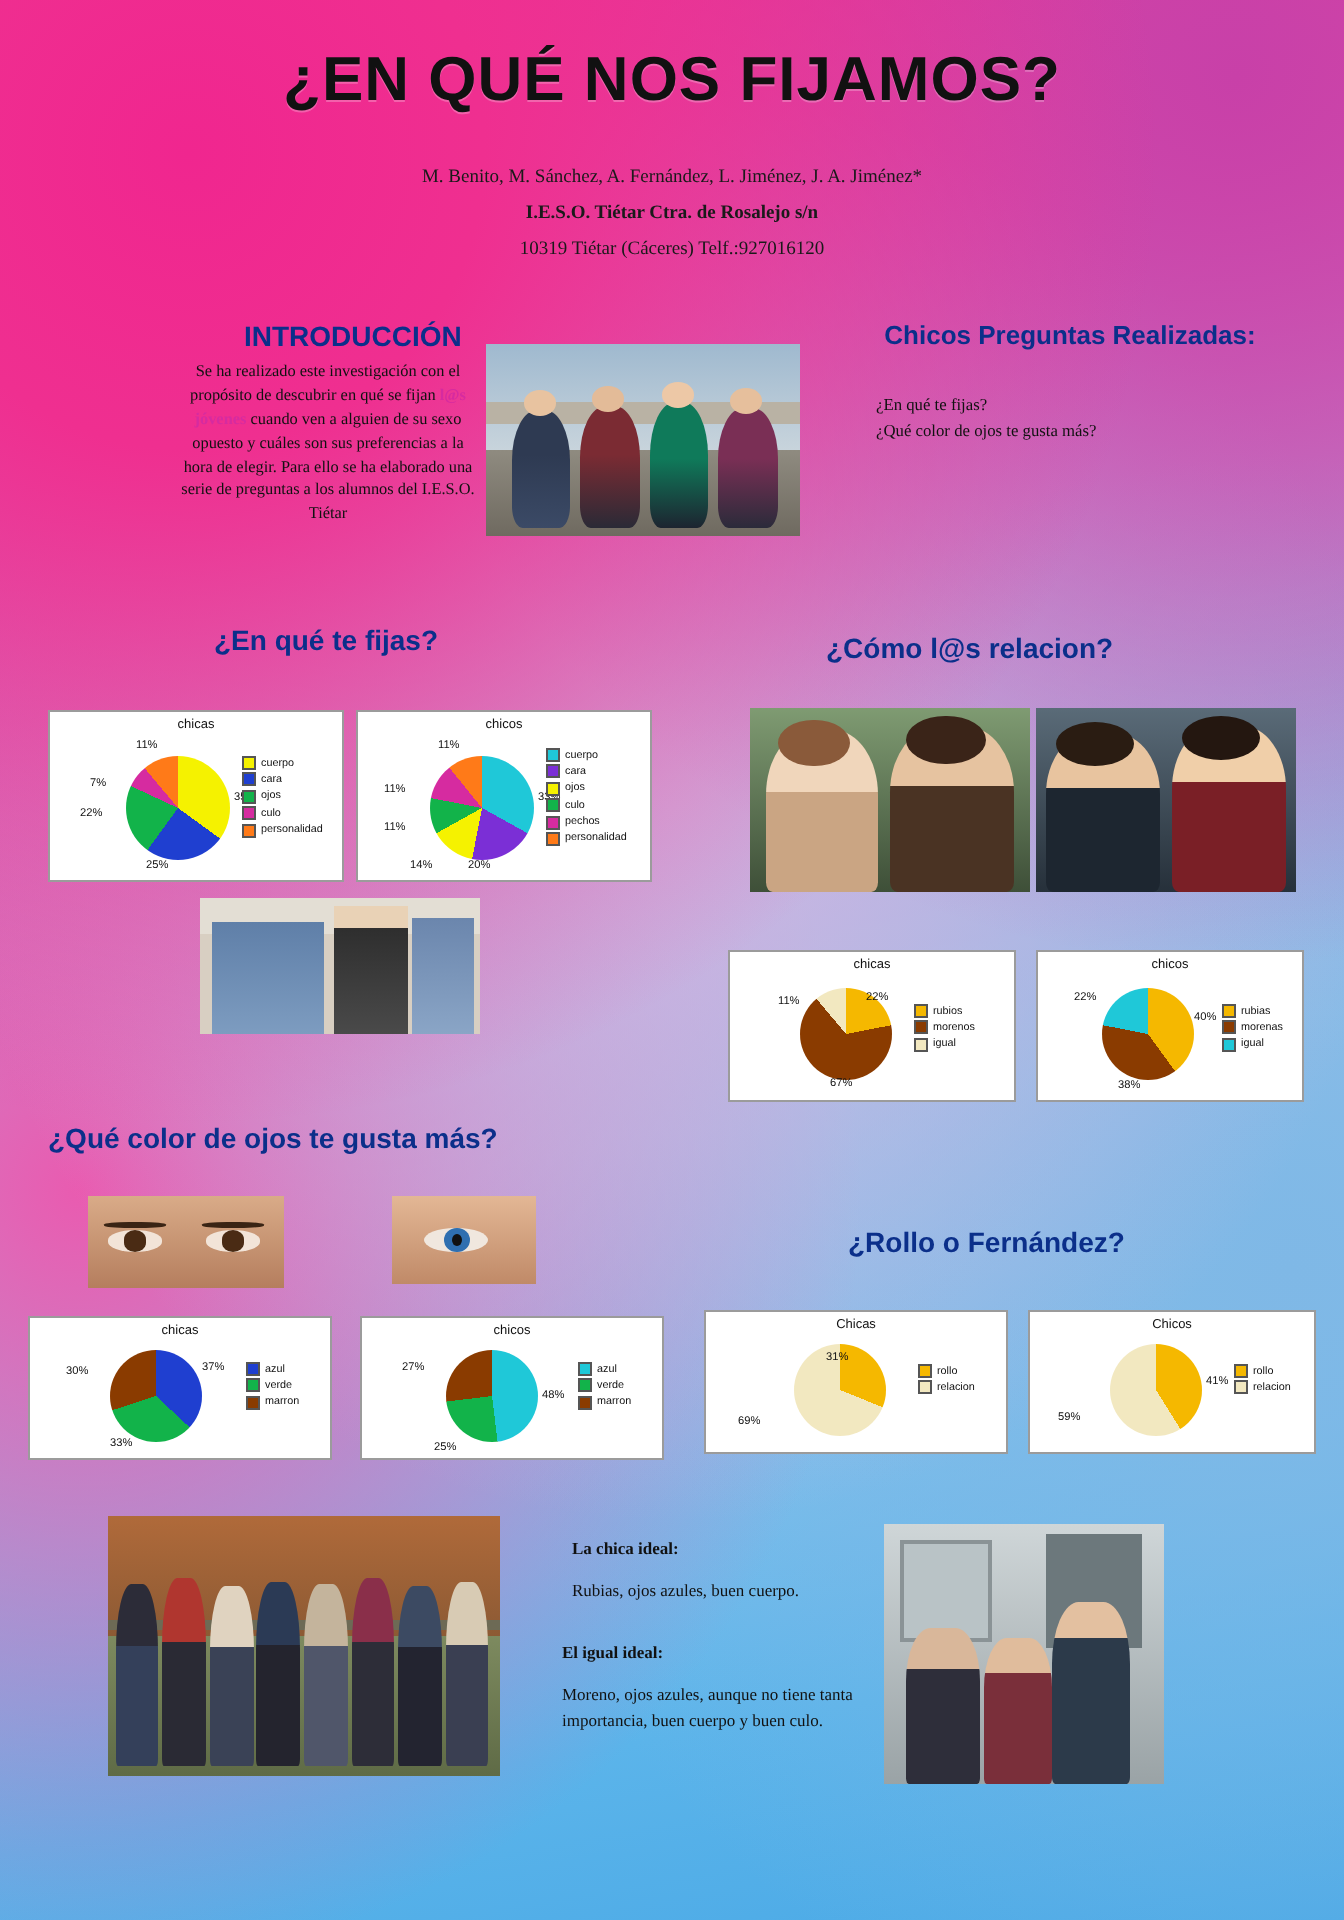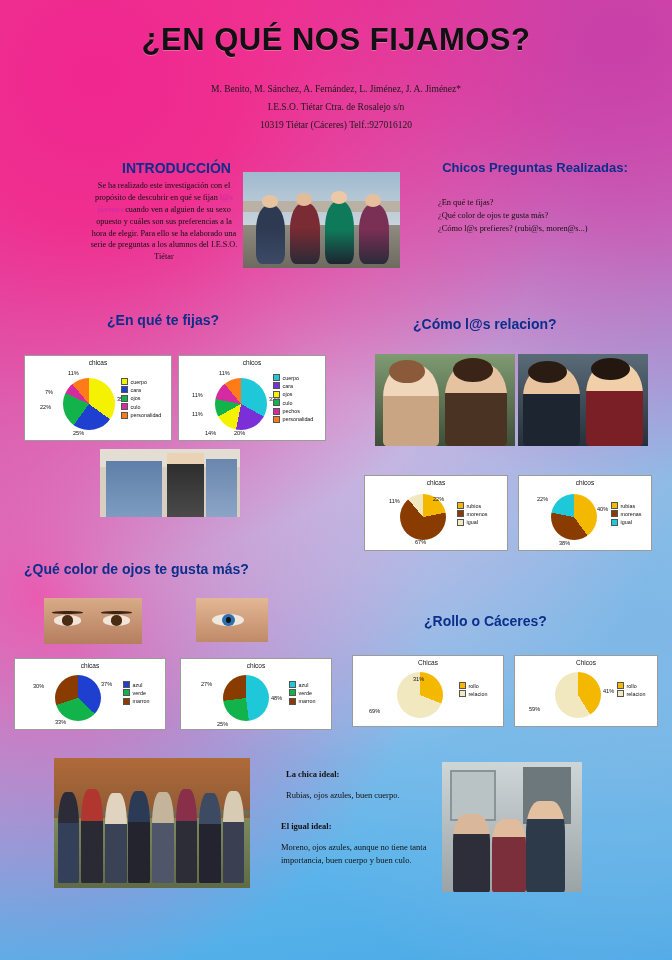--- a/index.html
+++ b/index.html
@@ -19,21 +19,21 @@
     font-family:"Liberation Sans", sans-serif;
     font-weight:bold;font-size:31px;letter-spacing:0.5px;color:#111;
     text-shadow:0 1px 0 rgba(255,255,255,0.25);
   }
   .authors{
     position:absolute;left:0;top:84px;width:672px;text-align:center;
     font-size:9.5px;color:#1a1a1a;
   }
   .affil1{
     position:absolute;left:0;top:102px;width:672px;text-align:center;
-    font-size:9.5px;color:#1a1a1a;
+    font-size:9.5px;color:#1a1a1a;font-weight:bold;
   }
   .affil2{
     position:absolute;left:0;top:120px;width:672px;text-align:center;
     font-size:9.5px;color:#1a1a1a;
   }
   .h-sec{
     font-family:"Liberation Sans", sans-serif;
     font-weight:bold;color:#0b2f8a;
   }
   #intro-title{position:absolute;left:122px;top:160px;font-size:14px;}
@@ -109,27 +109,26 @@
   <div style="position:absolute;left:12%;top:24%;width:10%;height:13%;border-radius:50%;background:#e8c3a0;"></div>
   <div style="position:absolute;left:34%;top:22%;width:10%;height:13%;border-radius:50%;background:#e3bb98;"></div>
   <div style="position:absolute;left:56%;top:20%;width:10%;height:13%;border-radius:50%;background:#edc8a6;"></div>
   <div style="position:absolute;left:78%;top:23%;width:10%;height:13%;border-radius:50%;background:#e6bf9c;"></div>
 </div>
 
 <div class="h-sec" id="preg-title">Chicos Preguntas Realizadas:</div>
 <div id="preg-list">
   <div>¿En qué te fijas?</div>
   <div>¿Qué color de ojos te gusta más?</div>
-  <div>¿Cómo l@s prefieres? (rubi@s, moren@s...)</div>
 </div>
 
 <div class="q-head" id="q1">¿En qué te fijas?</div>
 <div class="q-head" id="q2">¿Cómo l@s relacion?</div>
 <div class="q-head" id="q3">¿Qué color de ojos te gusta más?</div>
-<div class="q-head" id="q4">¿Rollo o Cáceres?</div>
+<div class="q-head" id="q4">¿Rollo o Fernández?</div>
 
 <div class="chartbox" style="left:24px;top:355px;width:148px;height:86px;">
   <div class="chart-title">chicas</div>
   <div class="pie" style="left:38px;top:22px;width:52px;height:52px;
        background:conic-gradient(from 0deg,#f5f200 0 126deg,#1f3fd0 126deg 216deg,#12b34a 216deg 295deg,#d62ba0 295deg 320deg,#ff7a18 320deg 360deg);"></div>
   <div class="plab" style="left:92px;top:40px;">35%</div>
   <div class="plab" style="left:48px;top:74px;">25%</div>
   <div class="plab" style="left:15px;top:48px;">22%</div>
   <div class="plab" style="left:20px;top:33px;">7%</div>
   <div class="plab" style="left:43px;top:14px;">11%</div>

